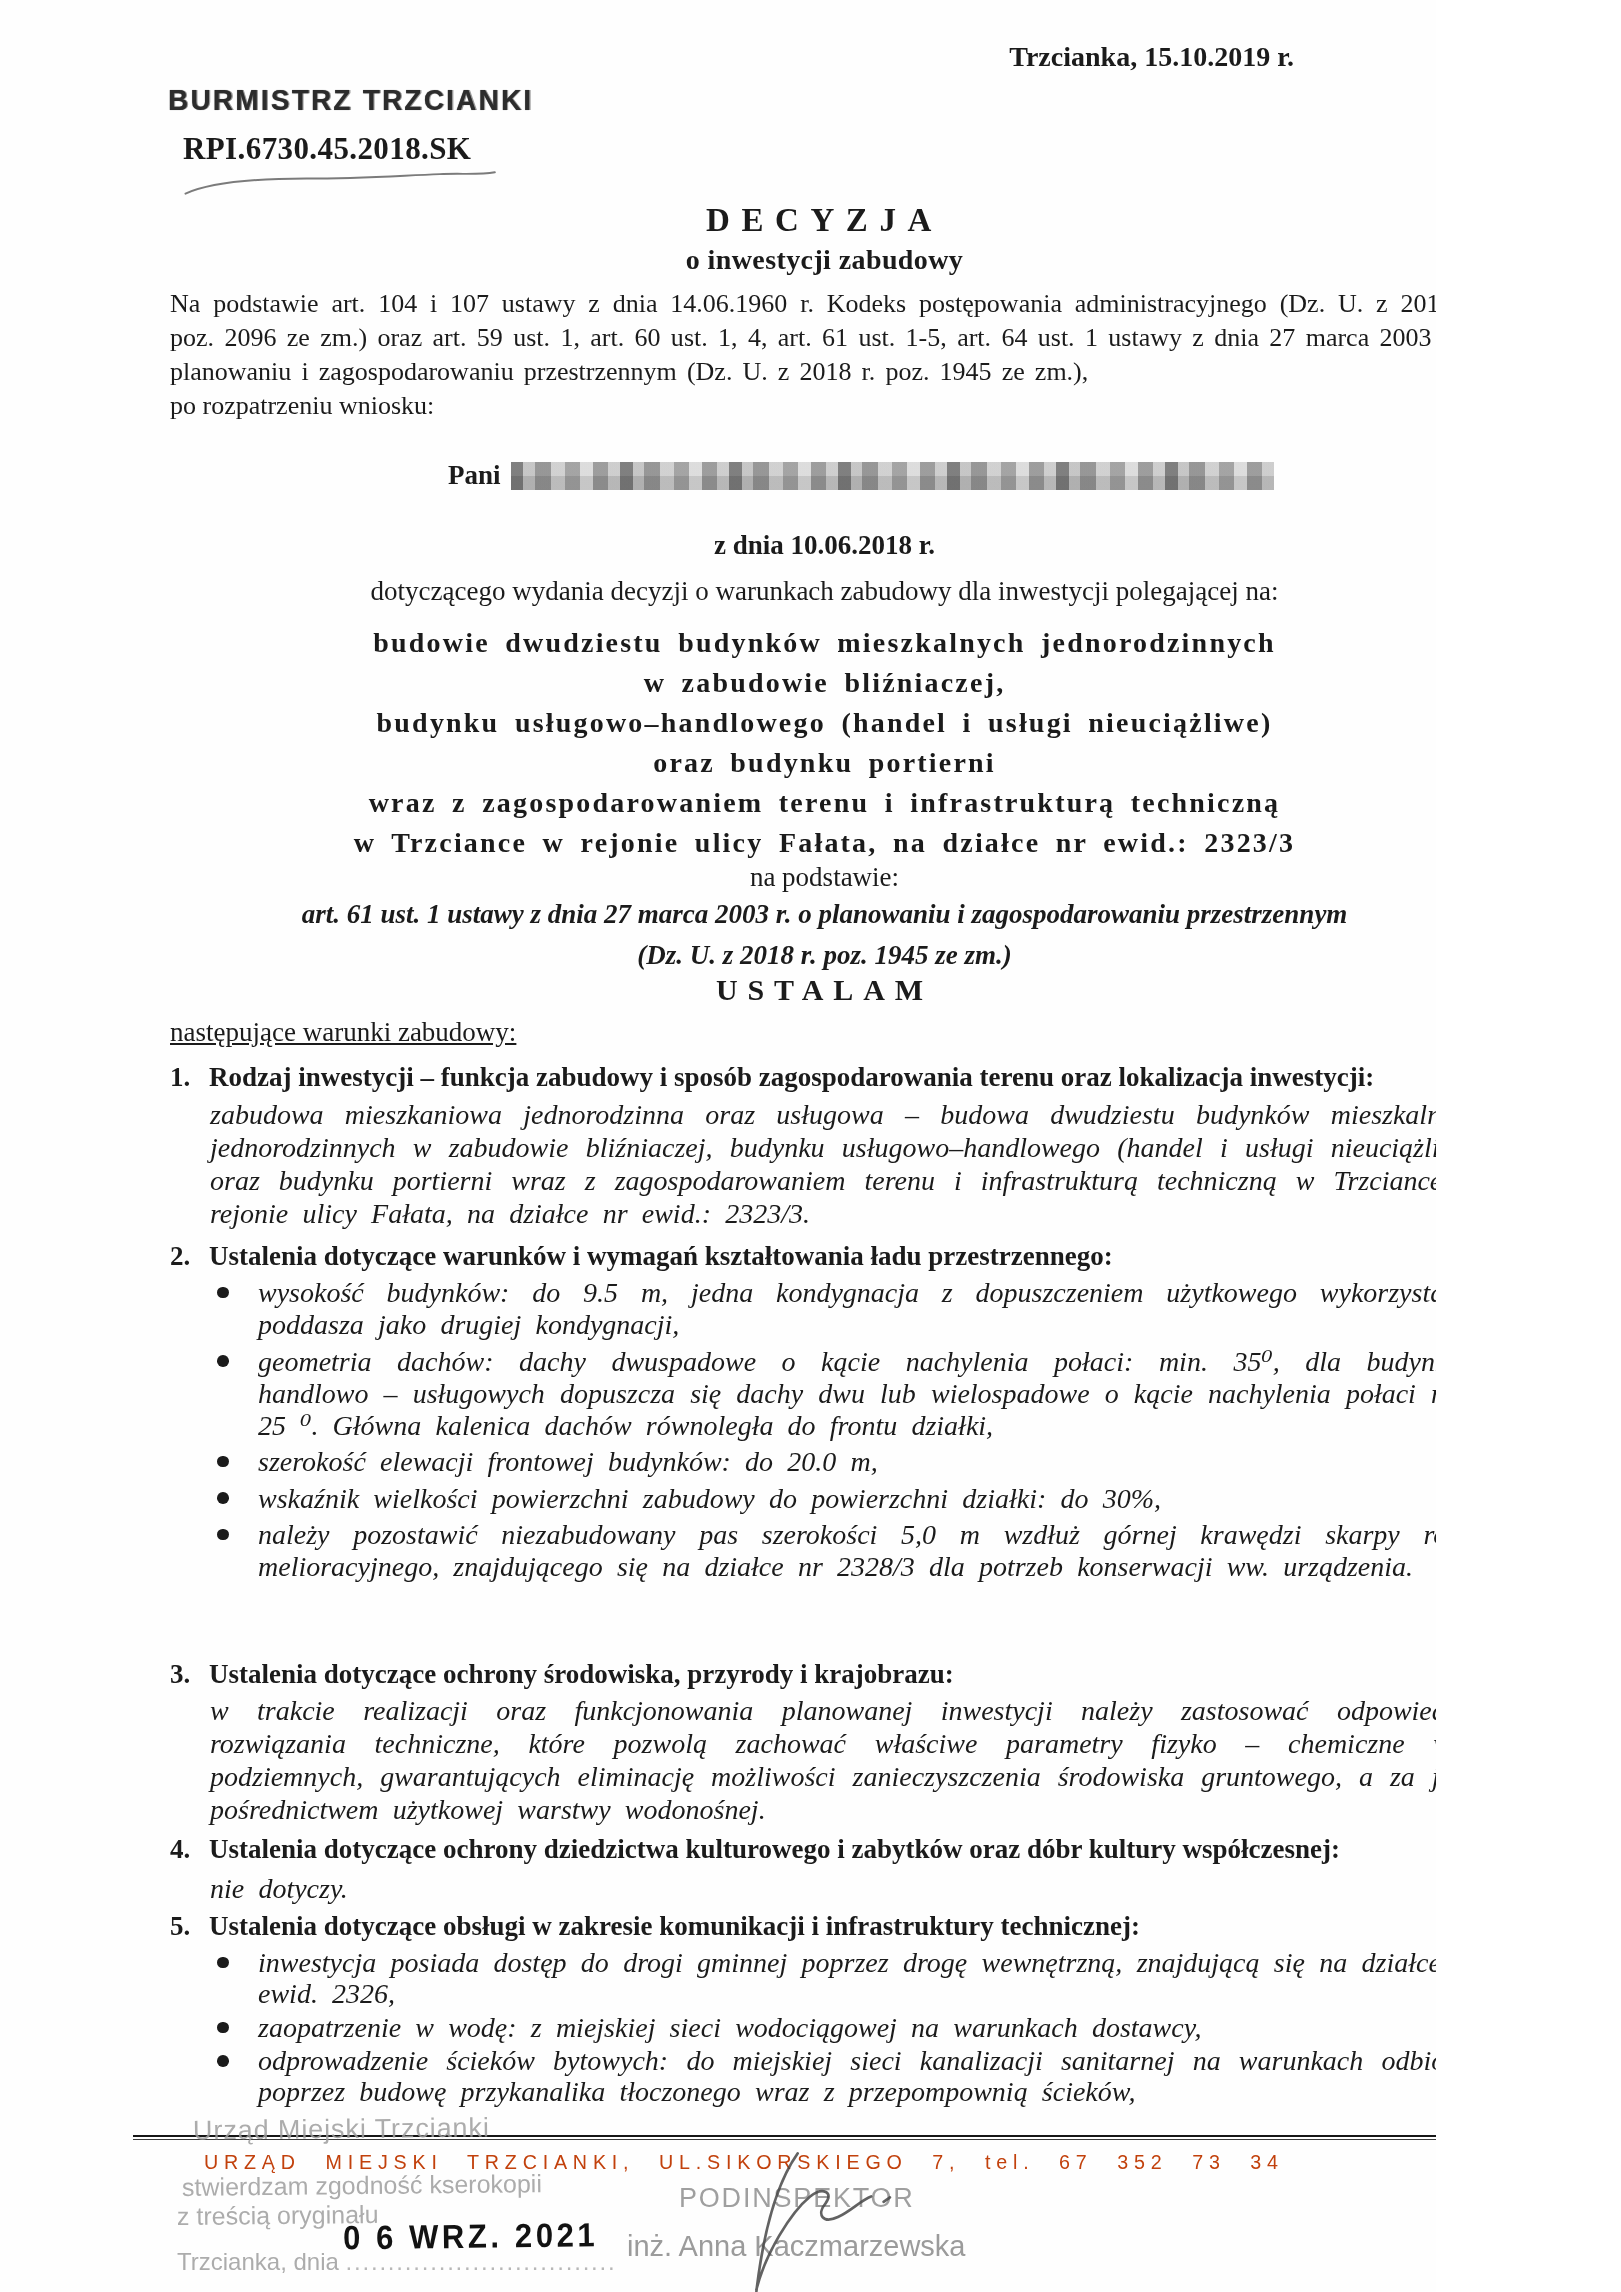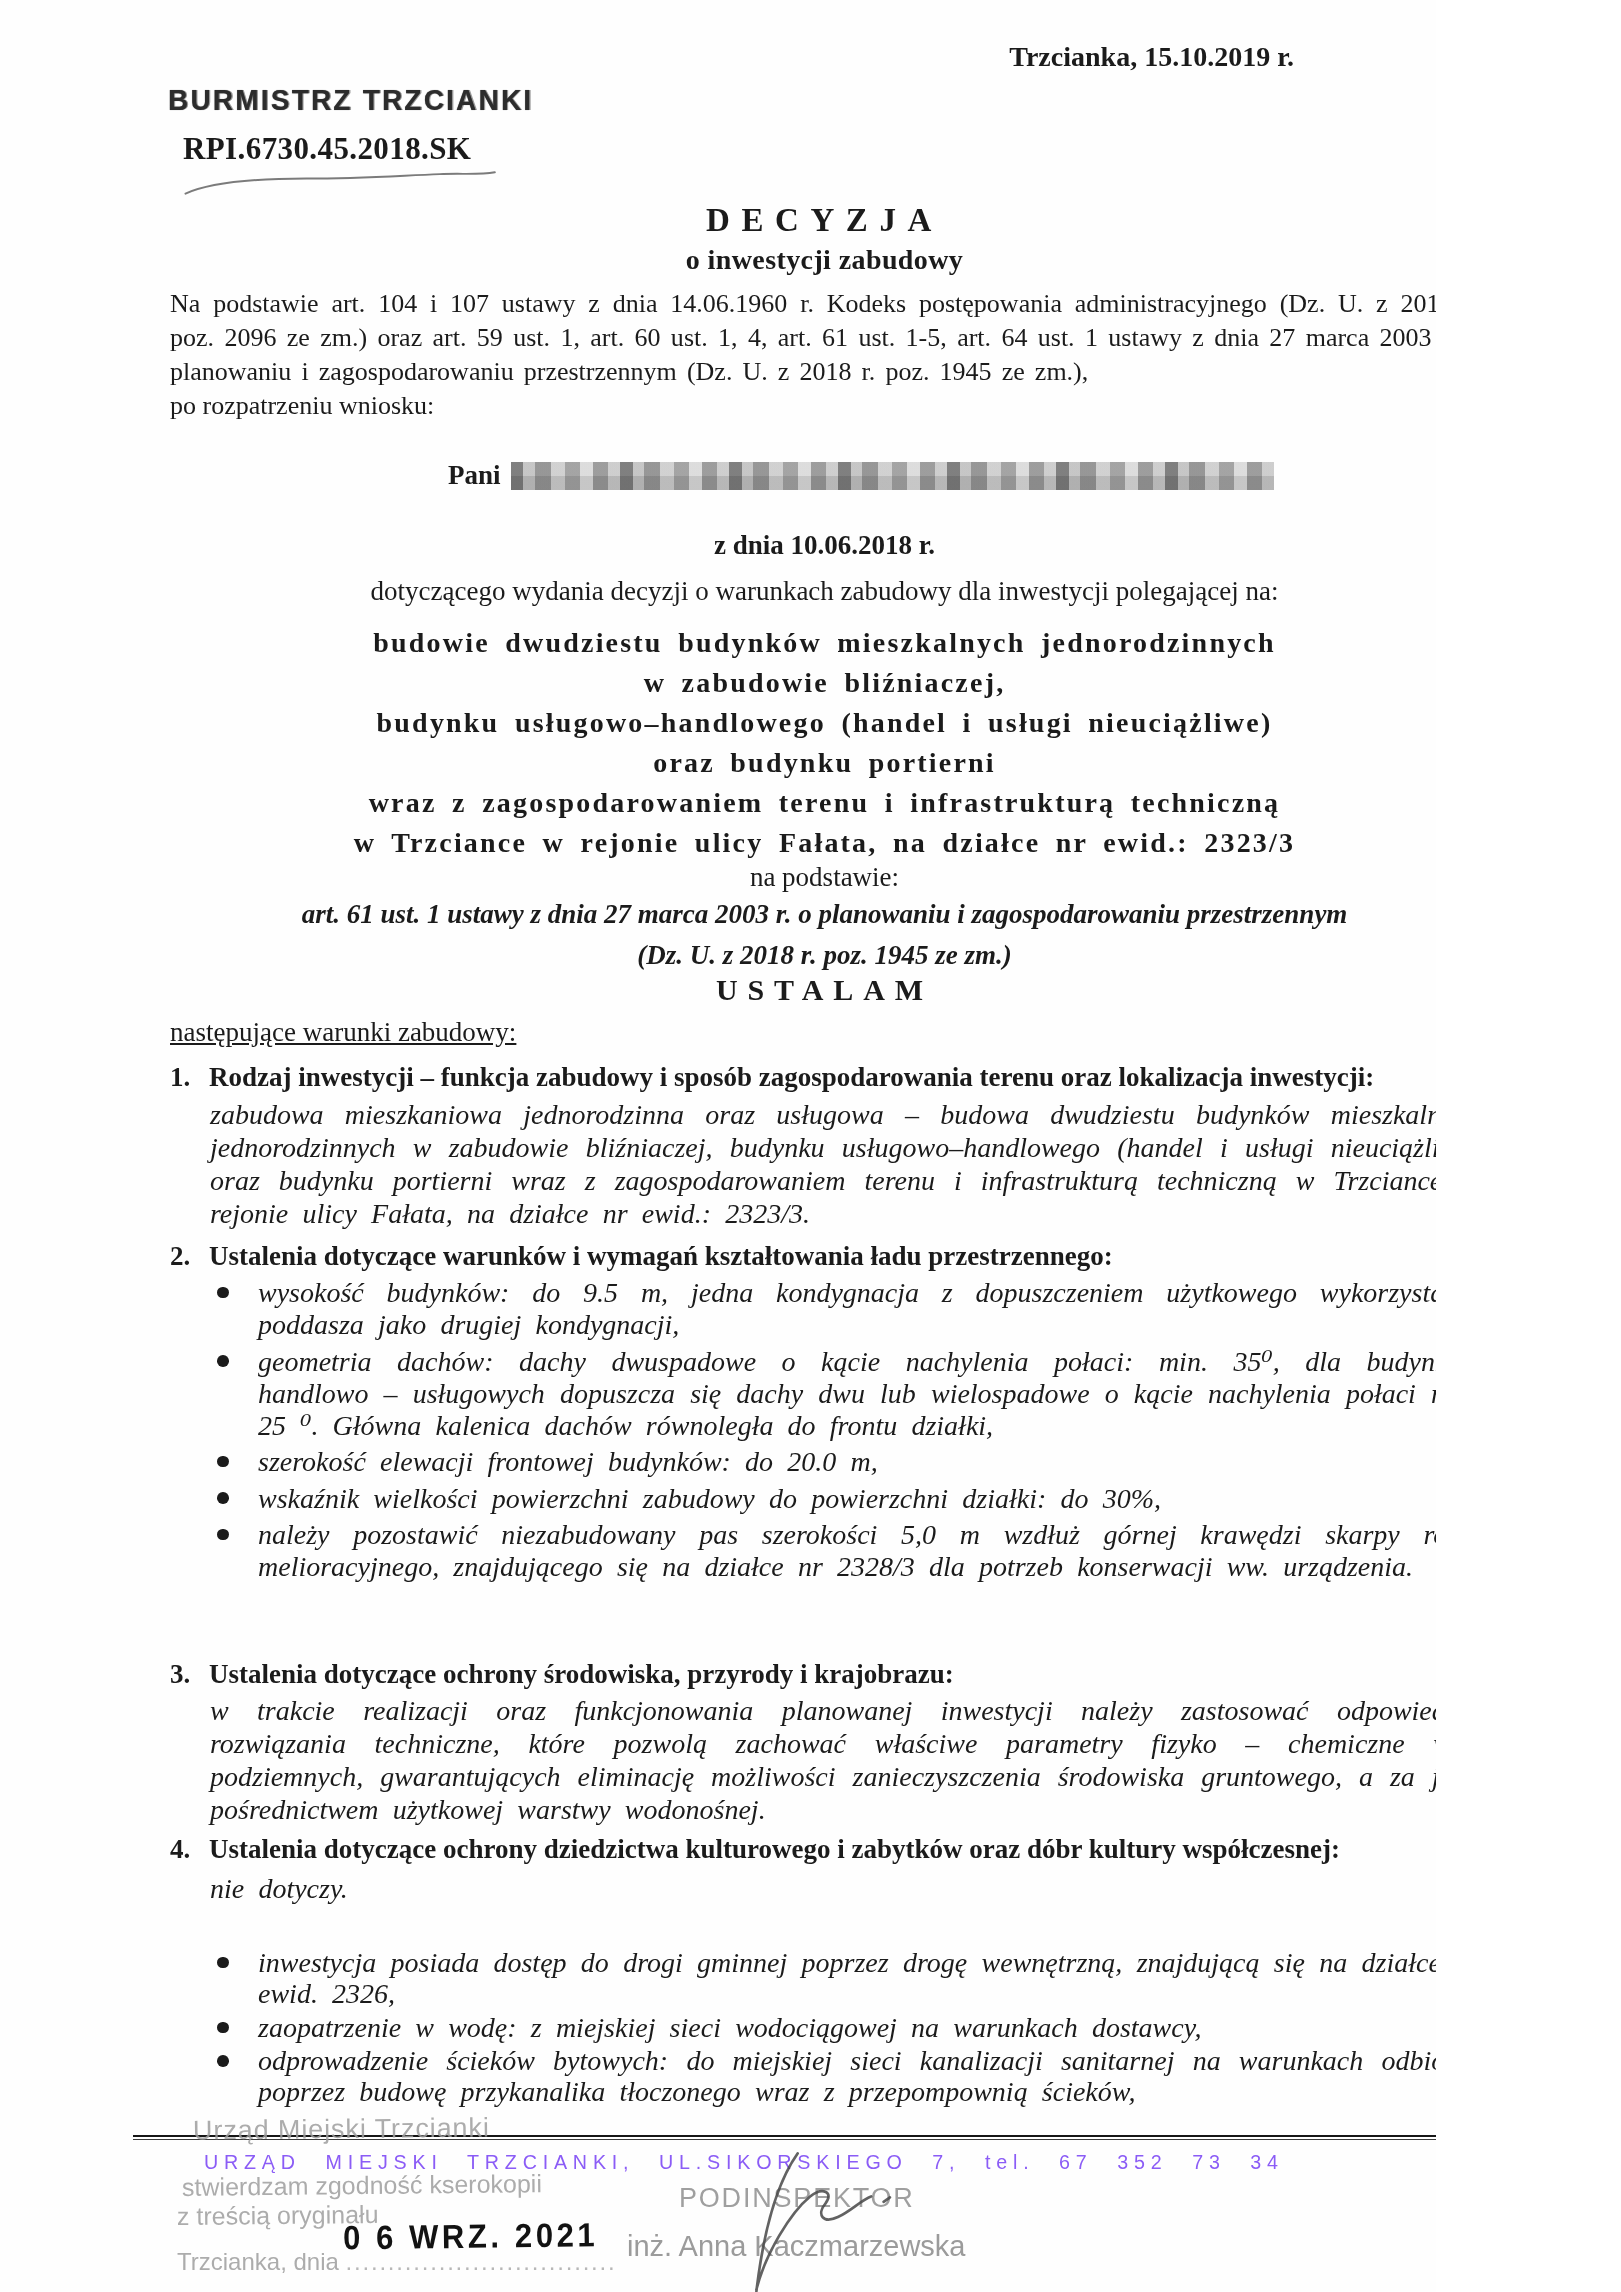--- a/index.html
+++ b/index.html
@@ -65,21 +65,21 @@
   .bullets li { position:relative; padding-left:50px; font-size:28px; font-style:italic;
                 line-height:32px; text-align:justify; word-spacing:7.2px; margin-bottom:4.5px; }
   .bullets.tight li { line-height:31px; margin-bottom:2.7px; }
   .bullets li::before { content:""; position:absolute; left:9px; top:9.9px;
                         width:11.6px; height:11.6px; border-radius:50%; background:#1b1b1b; }
 
   .footer-rule { top:2135px; left:133px; width:1354px; height:5.4px;
                  border-top:2.7px solid #161616; border-bottom:0.9px solid #3c3c3c; z-index:1; }
   .footer-address { top:2151px; left:204px; z-index:2;
                     font-family:"Liberation Sans","DejaVu Sans",sans-serif;
-                    font-size:19.7px; letter-spacing:5.8px; word-spacing:13.4px; color:#8b5cf6; }
+                    font-size:19.7px; letter-spacing:5.8px; word-spacing:13.4px; color:#c2410c; }
   .gray-stamp { font-family:"Liberation Sans","DejaVu Sans",sans-serif;
                 color:#9e9e9e; opacity:.85; z-index:3; }
   .certify-1 { top:2114px; left:193px; font-size:27px; letter-spacing:0.9px; transform:rotate(-.6deg); }
   .certify-2 { top:2171px; left:182px; font-size:25px; transform:rotate(-.6deg); }
   .certify-3 { top:2201px; left:177px; font-size:25px; transform:rotate(-.6deg); }
   .certify-date { top:2248px; left:177px; font-size:24px; }
   .certify-date .dots { letter-spacing:1.8px; color:#ababab; }
   .date-stamp { top:2219px; left:343px; z-index:4;
                 font-family:"Liberation Sans","DejaVu Sans",sans-serif;
                 font-size:31px; font-weight:bold; letter-spacing:3.6px; color:#121212;
@@ -152,20 +152,23 @@
   <div class="abs content-w sec-head" style="top:1657px">
     <span class="num">3.</span><span>Ustalenia dotyczące ochrony środowiska, przyrody i krajobrazu:</span>
   </div>
   <div class="abs sec-body" style="top:1694px">w trakcie realizacji oraz funkcjonowania planowanej inwestycji należy zastosować odpowiednie rozwiązania techniczne, które pozwolą zachować właściwe parametry fizyko – chemiczne wód podziemnych, gwarantujących eliminację możliwości zanieczyszczenia środowiska gruntowego, a za jego pośrednictwem użytkowej warstwy wodonośnej.</div>
 
   <div class="abs content-w sec-head" style="top:1832px">
     <span class="num">4.</span><span>Ustalenia dotyczące ochrony dziedzictwa kulturowego i zabytków oraz dóbr kultury współczesnej:</span>
   </div>
   <div class="abs sec-body" style="top:1872px; text-align:left">nie dotyczy.</div>
 
+  <div class="abs content-w sec-head" style="top:1909px">
+    <span class="num">5.</span><span>Ustalenia dotyczące obsługi w zakresie komunikacji i infrastruktury technicznej:</span>
+  </div>
   <ul class="abs bullets tight" style="top:1947px">
     <li>inwestycja posiada dostęp do drogi gminnej poprzez drogę wewnętrzną, znajdującą się na działce nr ewid. 2326,</li>
     <li>zaopatrzenie w wodę: z miejskiej sieci wodociągowej na warunkach dostawcy,</li>
     <li>odprowadzenie ścieków bytowych: do miejskiej sieci kanalizacji sanitarnej na warunkach odbiorcy poprzez budowę przykanalika tłoczonego wraz z przepompownią ścieków,</li>
   </ul>
 
   <div class="abs footer-rule"></div>
   <div class="abs footer-address">URZĄD MIEJSKI TRZCIANKI, UL.SIKORSKIEGO 7, tel. 67 352 73 34</div>
 
   <div class="abs gray-stamp certify-1">Urząd Miejski Trzcianki</div>

